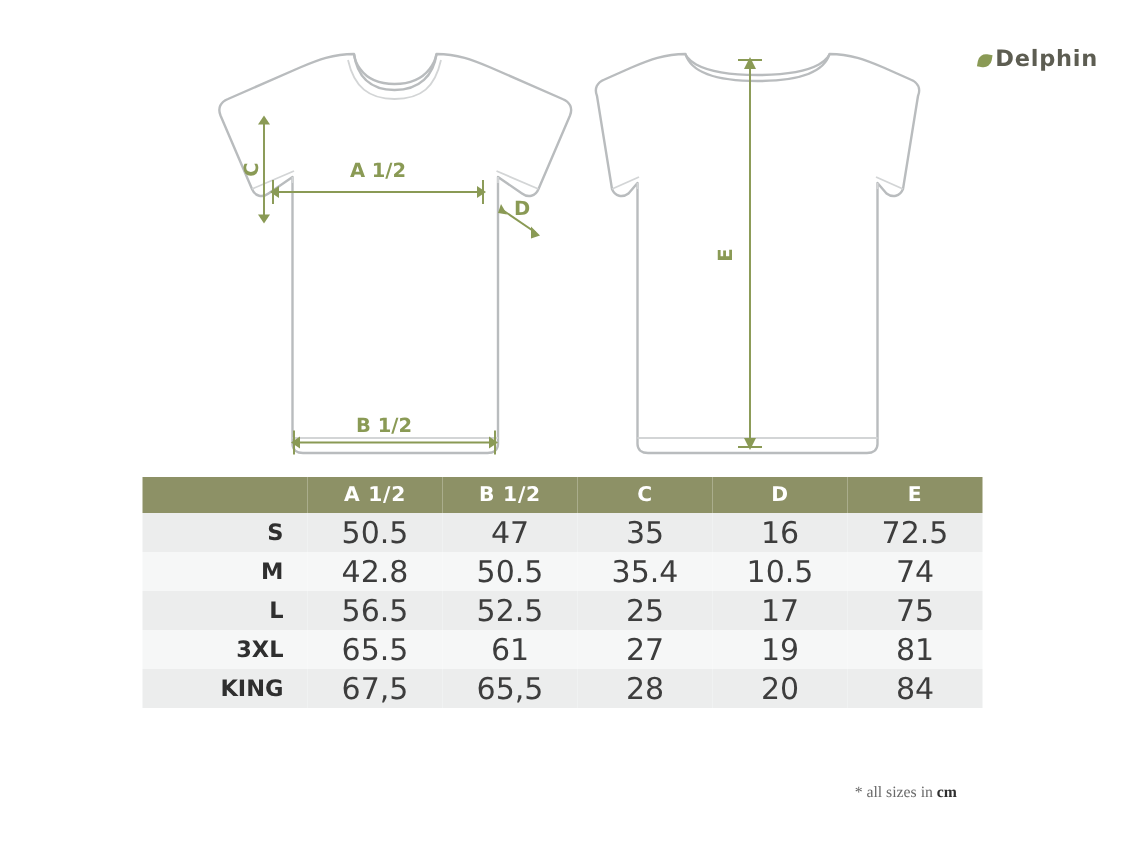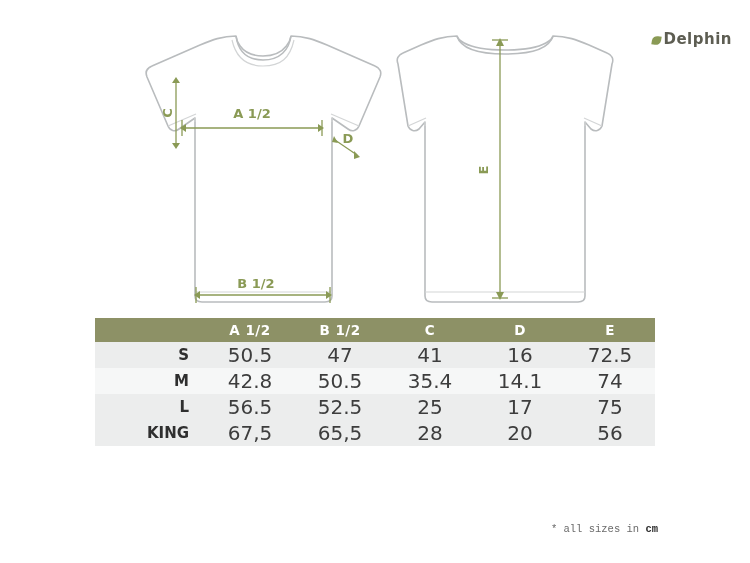--- a/index.html
+++ b/index.html
@@ -96,25 +96,25 @@
     font-size: 15px;
     text-align: right;
     padding-right: 16px;
     color: #2f2f2f;
   }
   table.size-table td.val {
     color: #3d3d3d;
   }
   .footnote {
     position: absolute;
-    right: 92px;
+    right: 112px;
     top: 523px;
     font-size: 10.5px;
     color: #6a6a6a;
-    font-family: Liberation Mono, monospace;
+    font-family: Liberation Serif, serif;
   }
   .footnote b { color: #2f2f2f; }
 
   
   .dim-label {
     fill: #8a9a55;
     font-family: "DejaVu Sans", sans-serif;
     font-size: 13px;
     font-weight: bold;
   }
@@ -250,47 +250,55 @@
           <th>C</th>
           <th>D</th>
           <th>E</th>
         </tr>
       </thead>
       <tbody>
         <tr class="odd">
           <td class="size-label">S</td>
           <td class="val">50.5</td>
           <td class="val">47</td>
-          <td class="val">41</td>
+          <td class="val">35</td>
           <td class="val">16</td>
           <td class="val">72.5</td>
         </tr>
         <tr class="even">
           <td class="size-label">M</td>
           <td class="val">42.8</td>
           <td class="val">50.5</td>
           <td class="val">35.4</td>
-          <td class="val">14.1</td>
+          <td class="val">10.5</td>
           <td class="val">74</td>
         </tr>
         <tr class="odd">
           <td class="size-label">L</td>
           <td class="val">56.5</td>
           <td class="val">52.5</td>
           <td class="val">25</td>
           <td class="val">17</td>
           <td class="val">75</td>
         </tr>
+        <tr class="even">
+          <td class="size-label">3XL</td>
+          <td class="val">65.5</td>
+          <td class="val">61</td>
+          <td class="val">27</td>
+          <td class="val">19</td>
+          <td class="val">81</td>
+        </tr>
         <tr class="odd">
           <td class="size-label">KING</td>
           <td class="val">67,5</td>
           <td class="val">65,5</td>
           <td class="val">28</td>
           <td class="val">20</td>
-          <td class="val">56</td>
+          <td class="val">84</td>
         </tr>
       </tbody>
     </table>
   </div>
 
   <div class="footnote"><span>* all sizes in </span><b>cm</b></div>
 
 </div>
 
 </body></html>

